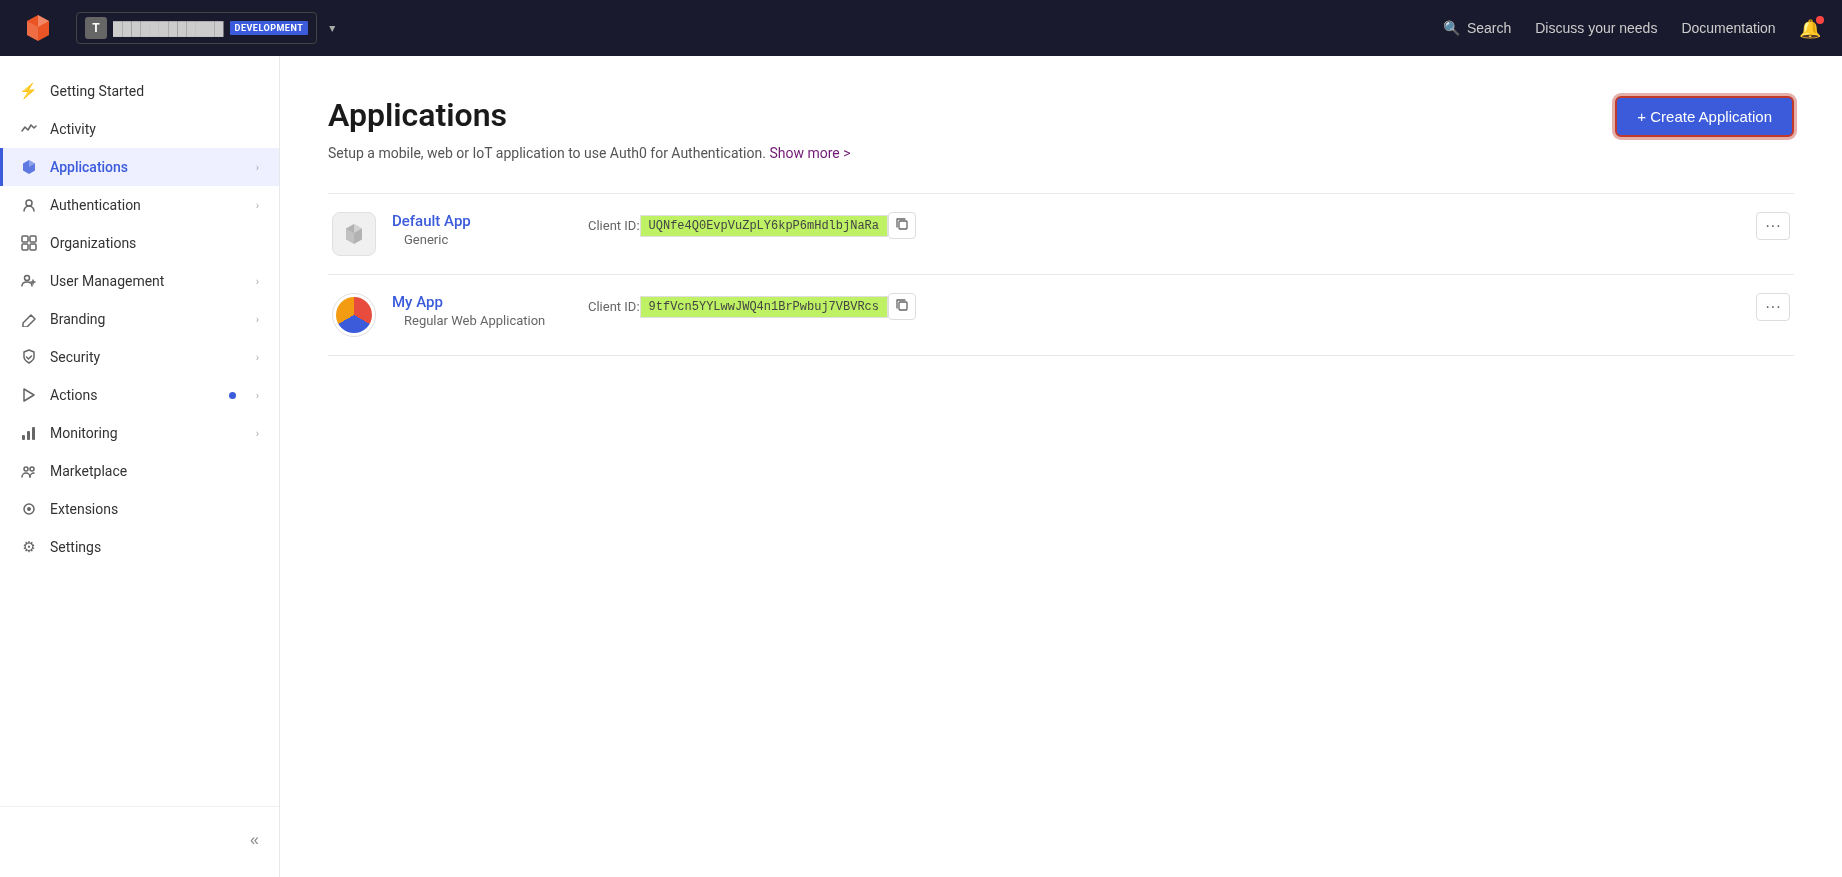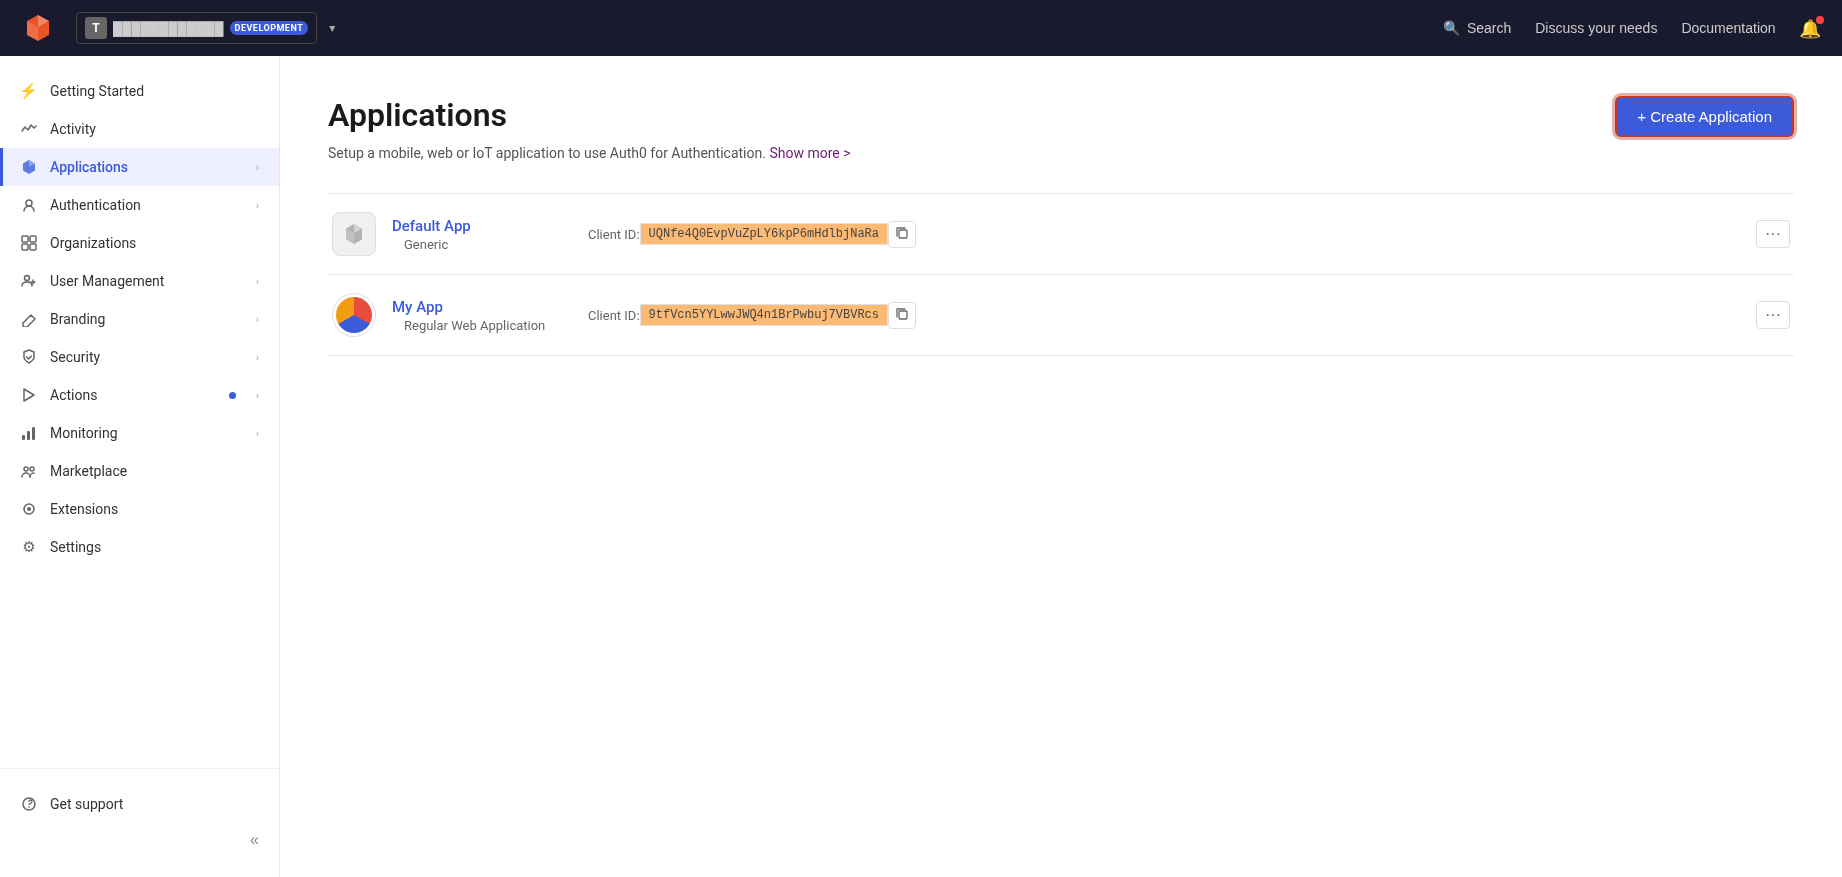--- a/index.html
+++ b/index.html
@@ -37,21 +37,21 @@
       display: flex; align-items: center; justify-content: center;
       font-size: 12px; font-weight: bold;
     }
     .tenant-name { color: #ccc; font-size: 13px; }
     .tenant-dev-badge {
       background: #3b5bdb;
       color: #fff;
       font-size: 9px;
       font-weight: bold;
       padding: 2px 5px;
-      border-radius: 7px;
+      border-radius: 1px;
       letter-spacing: 0.5px;
     }
     .tenant-chevron { color: #aaa; font-size: 12px; margin-left: 4px; }
     .topnav-spacer { flex: 1; }
     .topnav-actions { display: flex; align-items: center; gap: 24px; }
     .topnav-btn { background: none; border: none; color: #ccc; font-size: 14px; cursor: pointer; display: flex; align-items: center; gap: 6px; }
     .topnav-notif { color: #ccc; font-size: 18px; position: relative; cursor: pointer; }
     .notif-dot { position: absolute; top: -2px; right: -2px; width: 8px; height: 8px; background: #ff4444; border-radius: 50%; }
 
     
@@ -128,21 +128,21 @@
     .page-subtitle {
       color: #555;
       font-size: 14px;
       margin-bottom: 32px;
     }
     .page-subtitle a { color: #701a75; text-decoration: none; }
 
     
     .app-list { border-top: 1px solid #e8e8e8; }
     .app-row {
-      display: flex; align-items: center;
+      display: flex; align-items: flex-start;
       padding: 18px 4px;
       border-bottom: 1px solid #e8e8e8;
       gap: 16px;
     }
     .app-icon-wrap {
       width: 44px; height: 44px;
       border-radius: 8px;
       background: #f0f0f0;
       display: flex; align-items: center; justify-content: center;
       flex-shrink: 0;
@@ -151,21 +151,21 @@
     }
     .app-info { flex-shrink: 0; min-width: 180px; }
     .app-name { font-size: 15px; font-weight: 500; color: #3b5bdb; }
     .app-type { font-size: 13px; color: #666; margin-top: 2px; margin-left: 12px; }
     .app-client { display: flex; align-items: center; flex: 1; }
     .client-label { font-size: 13px; color: #666; }
     .client-id {
       font-family: 'Courier New', monospace;
       font-size: 12px;
       color: #444;
-      background: #fdba74;
+      background: #bef264;
       border: 1px solid #e0e0e0;
       border-radius: 0;
       padding: 3px 8px;
     }
     .copy-btn { background: none; border: 1px solid #ddd; border-radius: 4px; padding: 4px 6px; cursor: pointer; color: #666; font-size: 13px; }
     .more-btn {
       background: none; border: 1px solid #ddd; border-radius: 4px;
       padding: 4px 8px; cursor: pointer; color: #666; font-size: 16px;
       margin-left: auto;
     }
@@ -340,30 +340,20 @@
       </div>
 
       <div class="sidebar-item">
         <span class="sidebar-icon">⚙</span>
         <span class="sidebar-label">Settings</span>
       </div>
 
     </nav>
 
     <div class="sidebar-footer">
-      <div class="sidebar-item">
-        <span class="sidebar-icon">
-          <svg width="16" height="16" viewBox="0 0 16 16" fill="none">
-              <circle cx="8" cy="8" r="6" stroke="#666" stroke-width="1.5"></circle>
-              <path d="M8 5.5c0-1 .8-1.5 1.5-1.5S11 4.5 11 5.5c0 .8-.5 1.3-1.5 2L8 8.5" stroke="#666" stroke-width="1.3" stroke-linecap="round"></path>
-              <circle cx="8" cy="11" r=".8" fill="#666"></circle>
-            </svg>
-        </span>
-        <span class="sidebar-label">Get support</span>
-      </div>
 
       <div class="sidebar-collapse">
         <button class="collapse-btn">«</button>
       </div>
     </div>
   </aside>
 
   <main class="main">
     <div class="page-header">
       <h1 class="page-title">Applications</h1>

